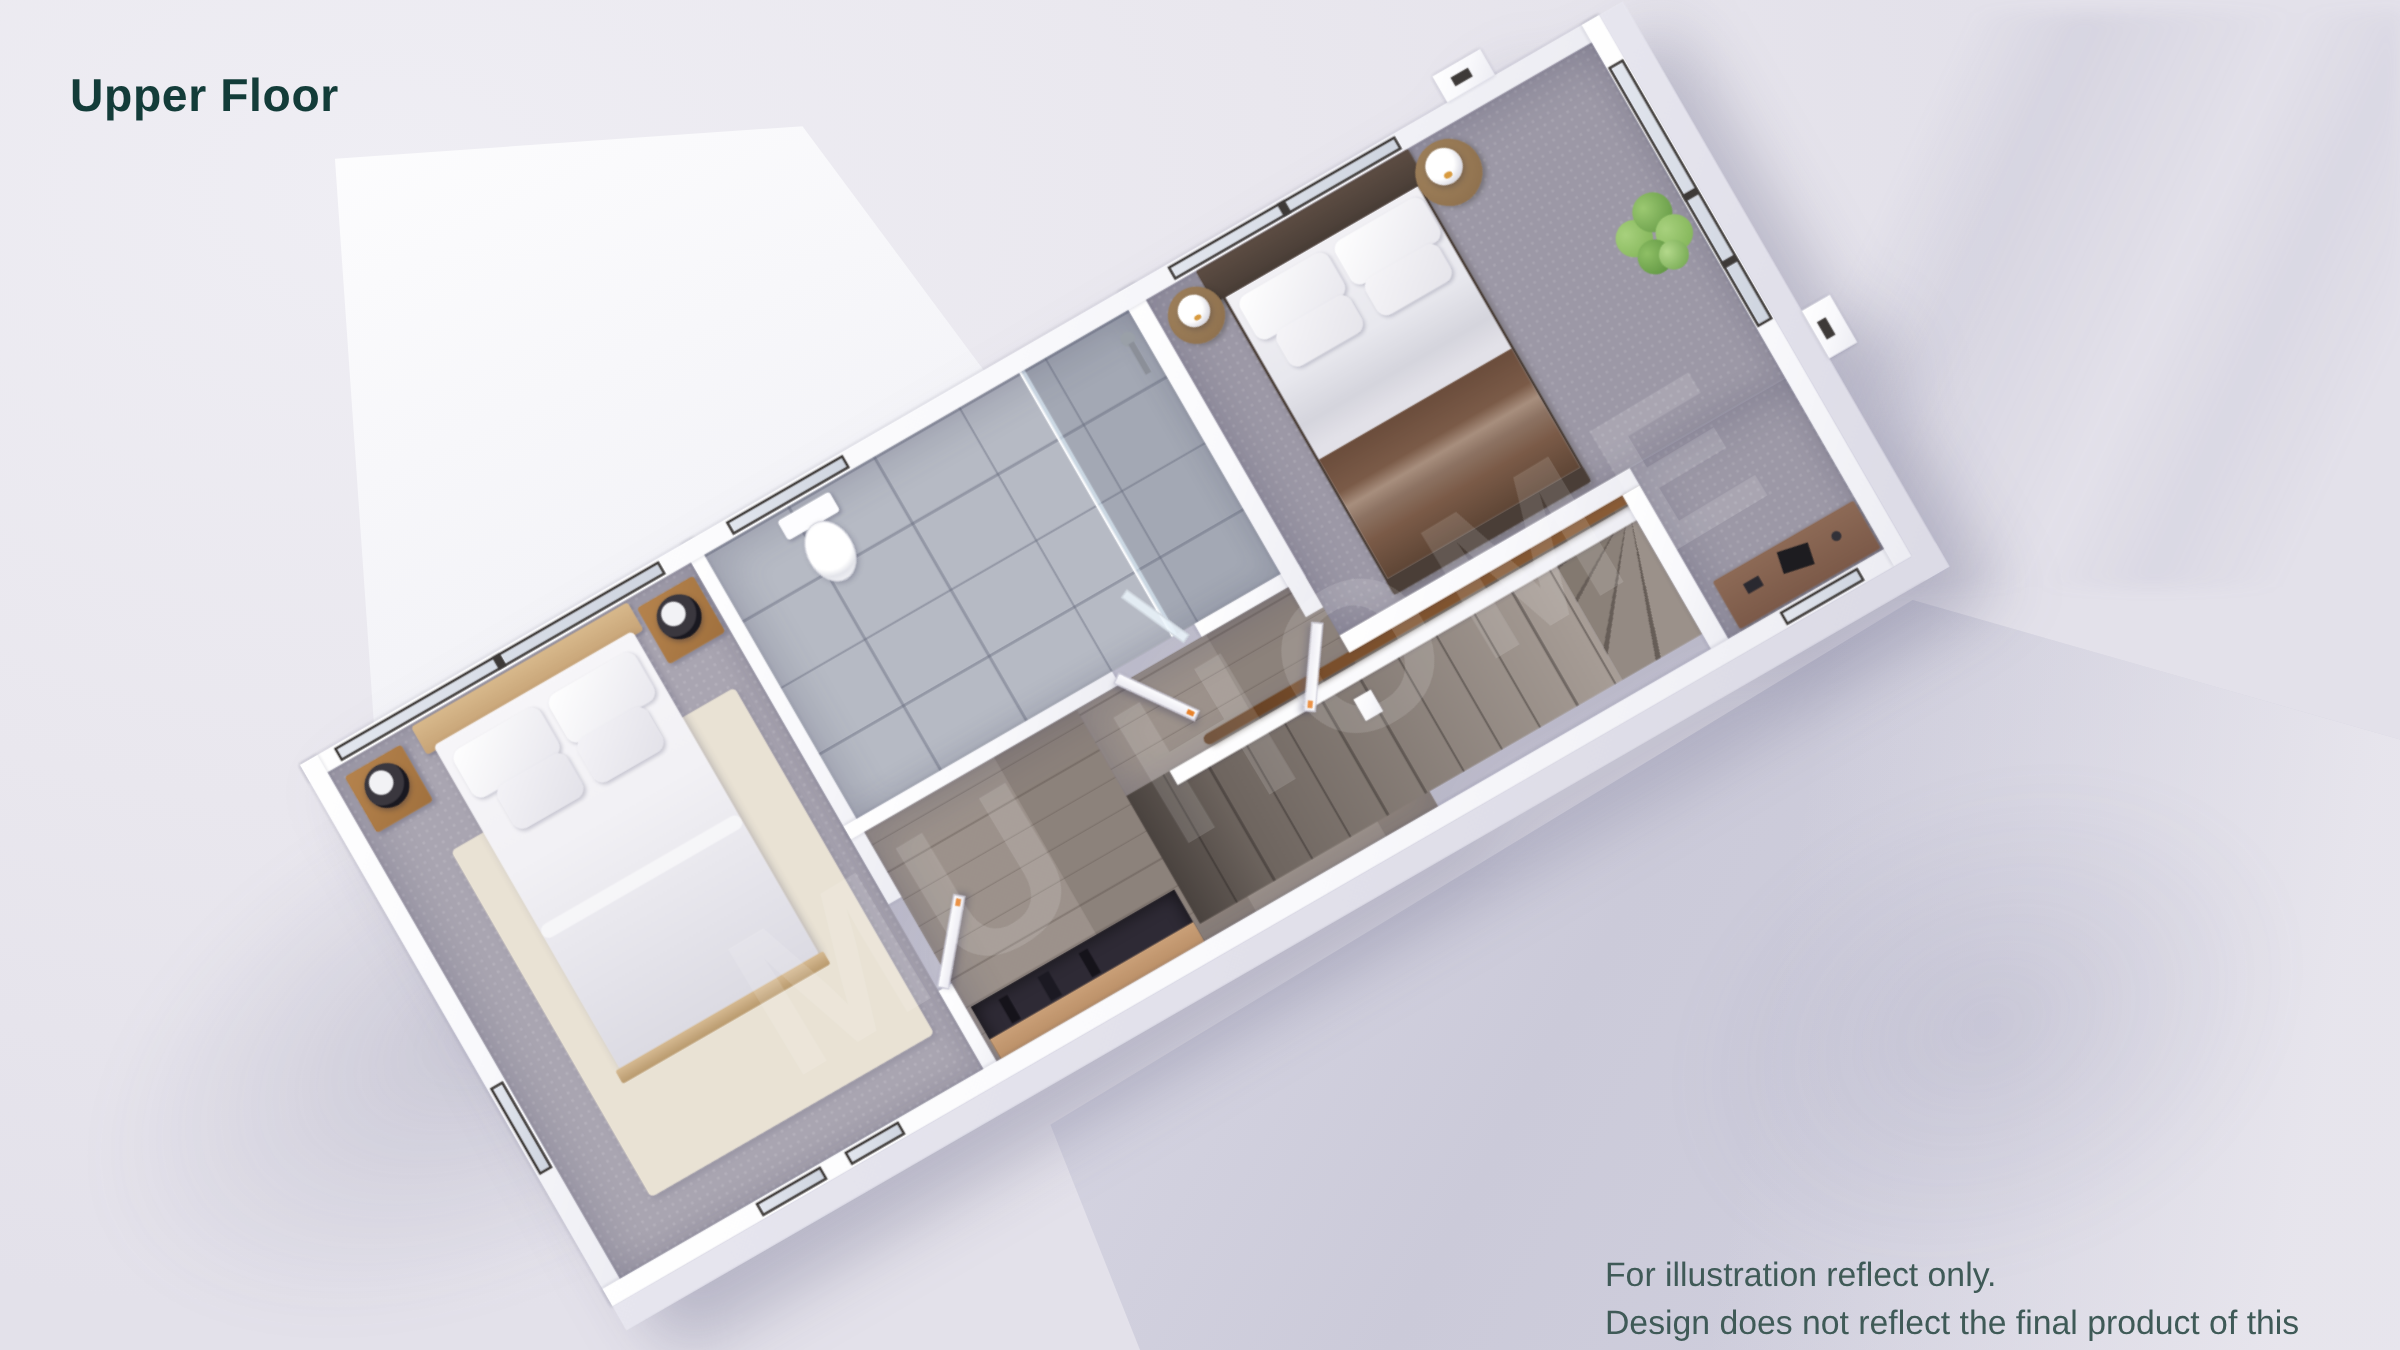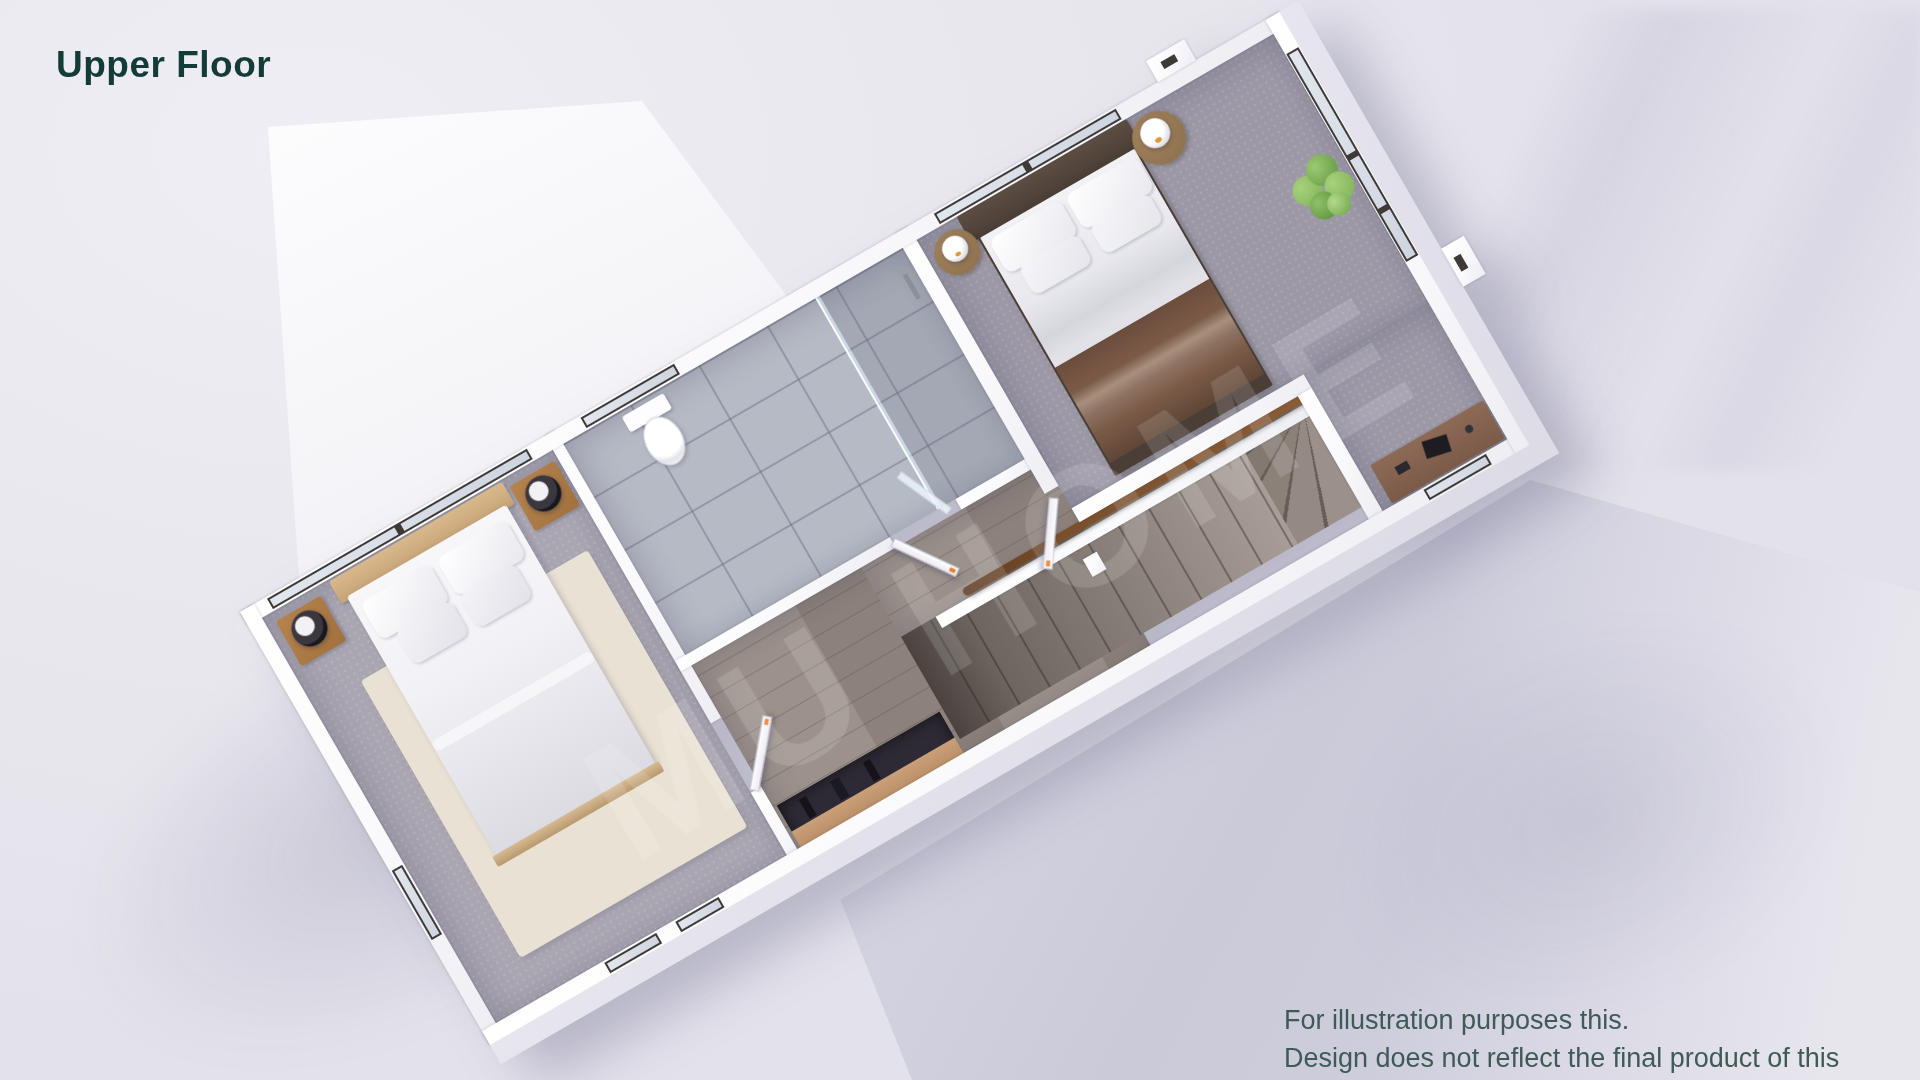--- a/index.html
+++ b/index.html
@@ -67,21 +67,21 @@
   .lampw{border-radius:50%;background:radial-gradient(circle at 40% 35%, #ffffff 0 48%, #dcdce4 72%, #c6c6d2 100%);
     box-shadow:0 2px 5px rgba(40,40,60,.35);}
   .lampw::after{content:"";position:absolute;left:38%;bottom:18%;width:22%;height:16%;border-radius:50%;background:#d89a3e;}
 
   .pillow{background:linear-gradient(140deg,#ffffff,#e9e8ee);border-radius:9px;box-shadow:1px 2px 3px rgba(60,60,90,.22);}
   .leaf{position:absolute;border-radius:50%;}
 
   
   .header{left:56px;top:40px;color:var(--c-title);}
   .title{font-size:47px;font-weight:800;letter-spacing:3px;line-height:1.05;}
-  .subtitle{font-size:37px;font-weight:700;letter-spacing:.5px;margin-top:4px;}
+  .subtitle{font-size:37px;font-weight:700;letter-spacing:.5px;margin-top:16px;}
   .disclaimer{left:1284px;top:1002px;color:var(--c-disclaimer);font-size:27px;line-height:1.4;font-weight:400;}
   .watermark{left:480px;top:470px;width:1100px;height:300px;transform:rotate(-31deg);
     font-size:170px;font-weight:800;letter-spacing:16px;color:rgba(255,255,255,.13);
     text-align:center;white-space:nowrap;pointer-events:none;}
 </style>
 </head>
 <body>
 
 <div class="stage">
 
@@ -229,17 +229,17 @@
     </div>
   </div>
 
   <div class="a watermark">MU HOME</div>
 
   <div class="a header">
     <div class="subtitle">Upper Floor</div>
   </div>
 
   <div class="a disclaimer">
-    <div>For illustration purposes this.</div>
+    <div>For illustration reflect only.</div>
     <div>Design does not reflect the final product of this property.</div>
   </div>
 
 </div>
 
 </body></html>

